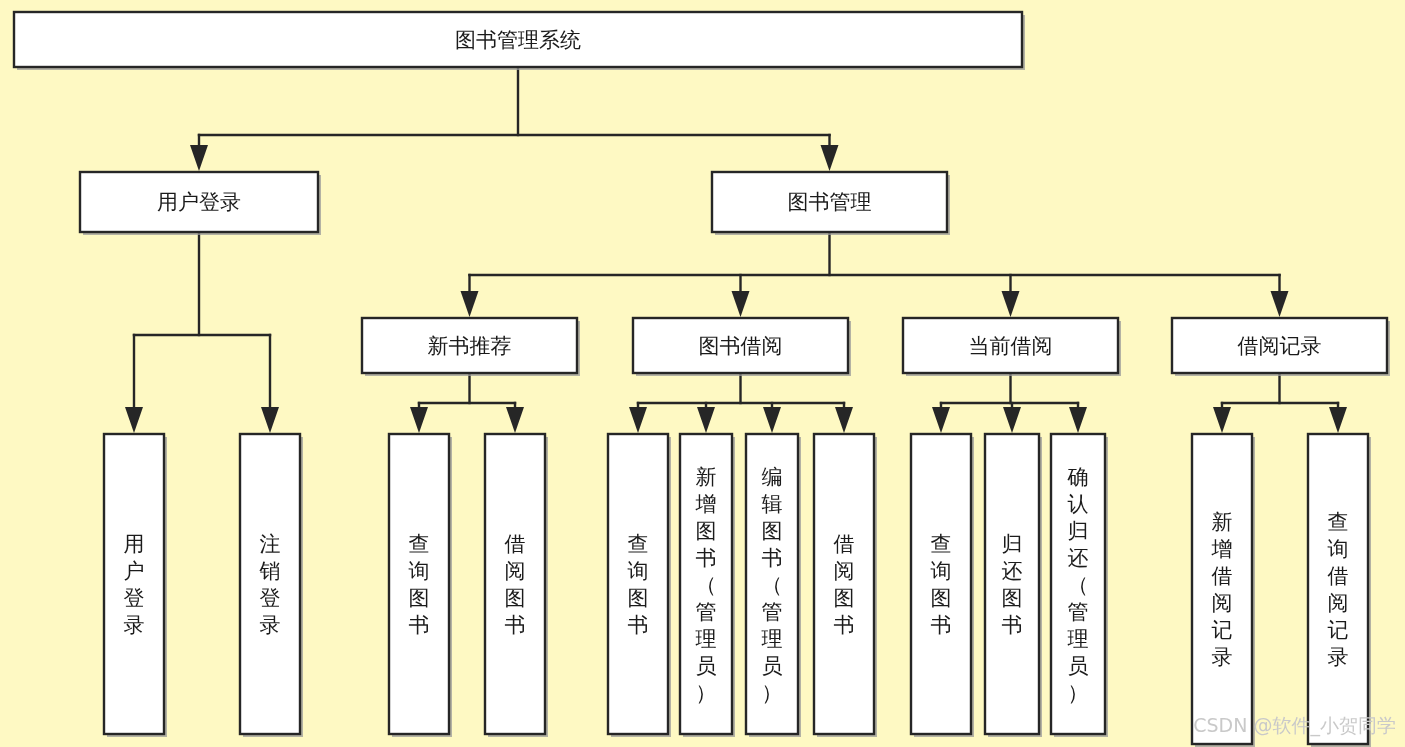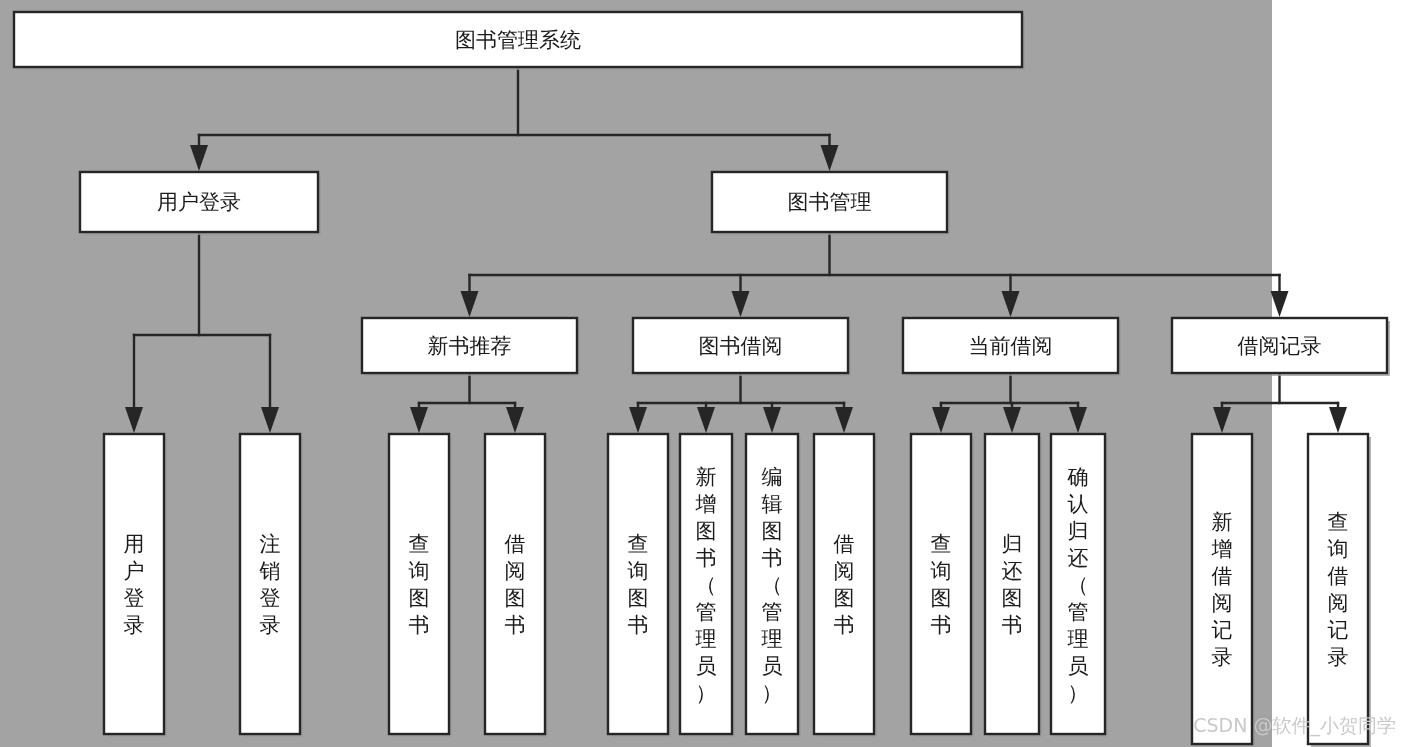--- a/index.html
+++ b/index.html
@@ -8,23 +8,23 @@
     background: #ffffff;
   }
   body {
     width: 1405px;
     height: 747px;
     font-family: "DejaVu Sans", "Liberation Sans", sans-serif;
     overflow: hidden;
   }
   #diagram-root {
     position: relative;
-    width: 1272px;
+    width: 1405px;
     height: 747px;
-    background: #a3a3a3;
+    background: #fef9c3;
   }
   svg.diagram-svg {
     position: absolute;
     left: 0;
     top: 0;
     width: 1405px;
     height: 747px;
     display: block;
   }
   .node-box {

